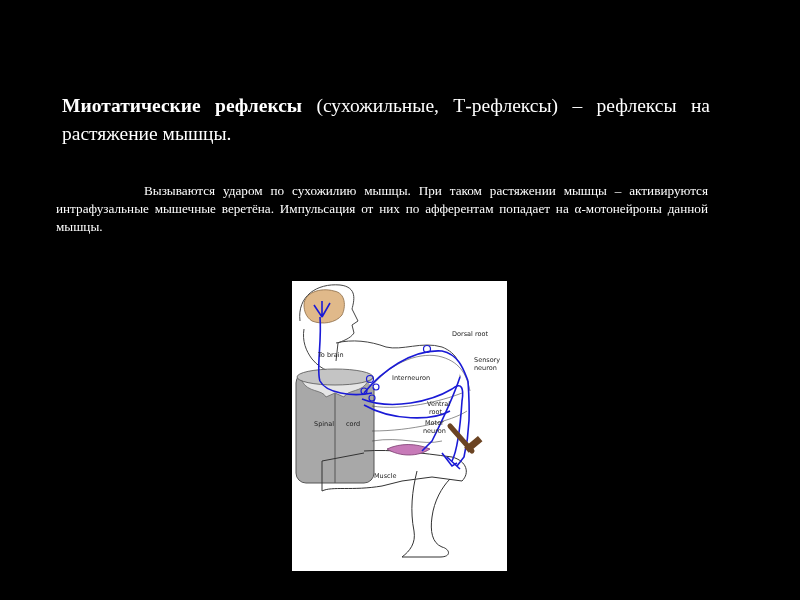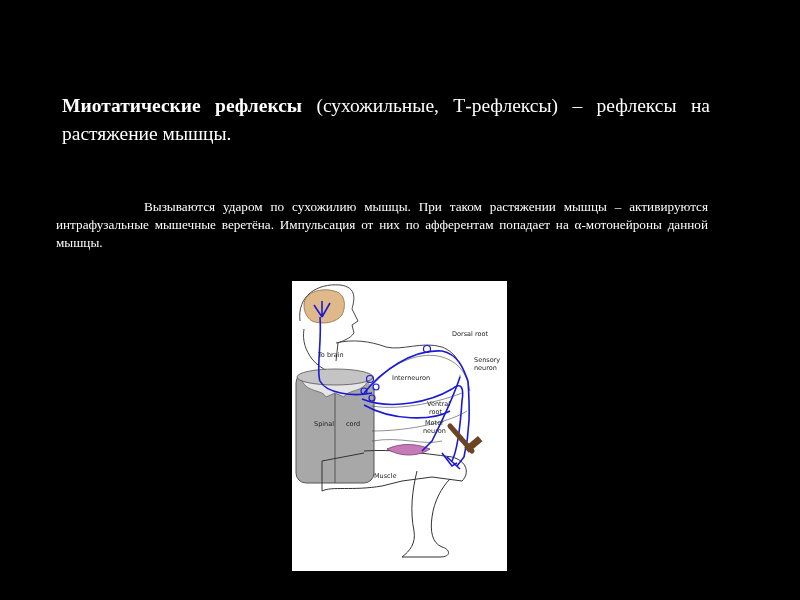--- a/index.html
+++ b/index.html
@@ -1,21 +1,21 @@
 <!DOCTYPE html>
 <html><head>
 <meta charset="utf-8">
 <style>
   html, body { margin: 0; padding: 0; }
   body { width: 800px; height: 600px; background: #000; position: relative; overflow: hidden; font-family: "Liberation Serif", serif; color: #fff; }
   .slide { position: absolute; left: 0; top: 0; width: 800px; height: 432px; background: #000; }
   .title { position: absolute; left: 62px; top: 92px; width: 648px; font-size: 19.5px; line-height: 28px; text-align: justify; text-align-last: left; }
   .title .bold { font-weight: bold; }
   .body { position: absolute; left: 56px; top: 182px; width: 652px; font-size: 13.2px; line-height: 18px; text-align: justify; }
-  .body p { margin: 16px 0 4px 0; }
+  .body p { margin: 0 0 4px 0; }
   .body .p1 { text-indent: 88px; }
   .body .p2 { text-indent: 62px; }
   .figure { position: absolute; left: 292px; top: 281px; width: 215px; height: 290px; background: #fff; overflow: hidden; }
   .figure svg { display: block; }
   .lbl { font-family: "DejaVu Sans", sans-serif; font-size: 6.5px; fill: #222; }
 </style>
 </head>
 <body>
 
 <div class="slide">

